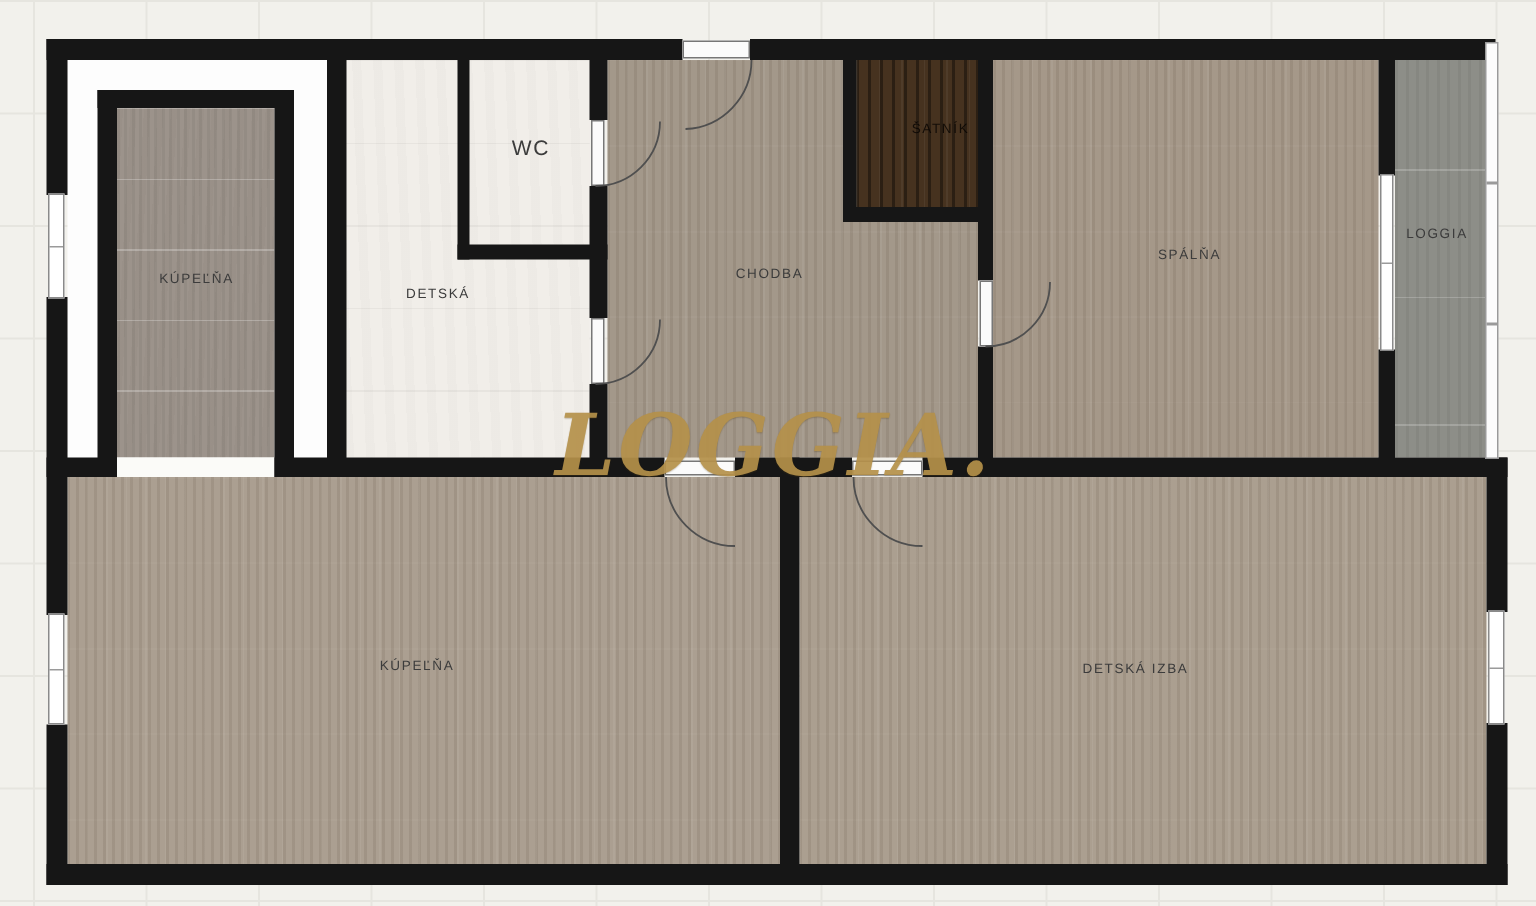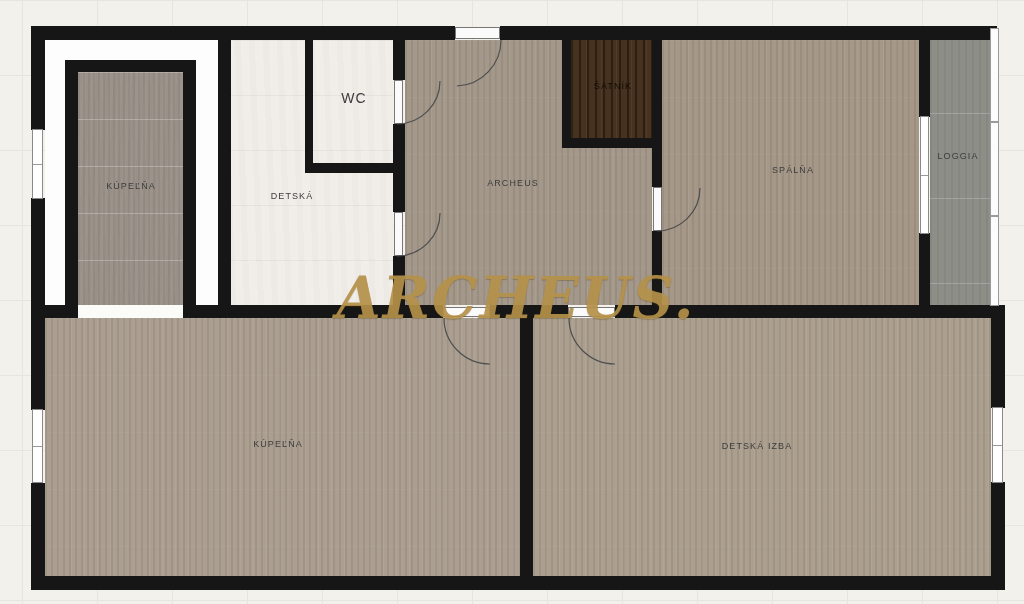--- a/index.html
+++ b/index.html
@@ -159,22 +159,22 @@
     <path d="M 440 81 A 43 43 0 0 1 397 124" fill="none" stroke="#4f4f4f" stroke-width="1.2"></path>
     <path d="M 440 213 A 43 43 0 0 1 397 256" fill="none" stroke="#4f4f4f" stroke-width="1.2"></path>
     <path d="M 700 188 A 43 43 0 0 1 657 231" fill="none" stroke="#4f4f4f" stroke-width="1.2"></path>
     <path d="M 444 318 A 46 46 0 0 0 490 364" fill="none" stroke="#4f4f4f" stroke-width="1.2"></path>
     <path d="M 569 318 A 46 46 0 0 0 615 364" fill="none" stroke="#4f4f4f" stroke-width="1.2"></path>
   </svg>
 
   <div class="label" style="left:131px;top:186px;">KÚPEĽŇA</div>
   <div class="label" style="left:292px;top:196px;">DETSKÁ</div>
   <div class="label label-wc" style="left:354px;top:98px;">WC</div>
-  <div class="label" style="left:513px;top:183px;">ARCHEUS</div>
-  <div class="label label-satnik" style="left:613px;top:86px;">ŠATNÍK</div>
+  <div class="label" style="left:513px;top:183px;">CHODBA</div>
+  <div class="label label-satnik" style="left:627px;top:86px;">ŠATNÍK</div>
   <div class="label" style="left:793px;top:170px;">SPÁLŇA</div>
   <div class="label" style="left:958px;top:156px;">LOGGIA</div>
   <div class="label" style="left:278px;top:444px;">KÚPEĽŇA</div>
   <div class="label" style="left:757px;top:446px;">DETSKÁ IZBA</div>
 
-  <div class="watermark">ARCHEUS.</div>
+  <div class="watermark">LOGGIA.</div>
 
 </div>
 
 </body></html>

